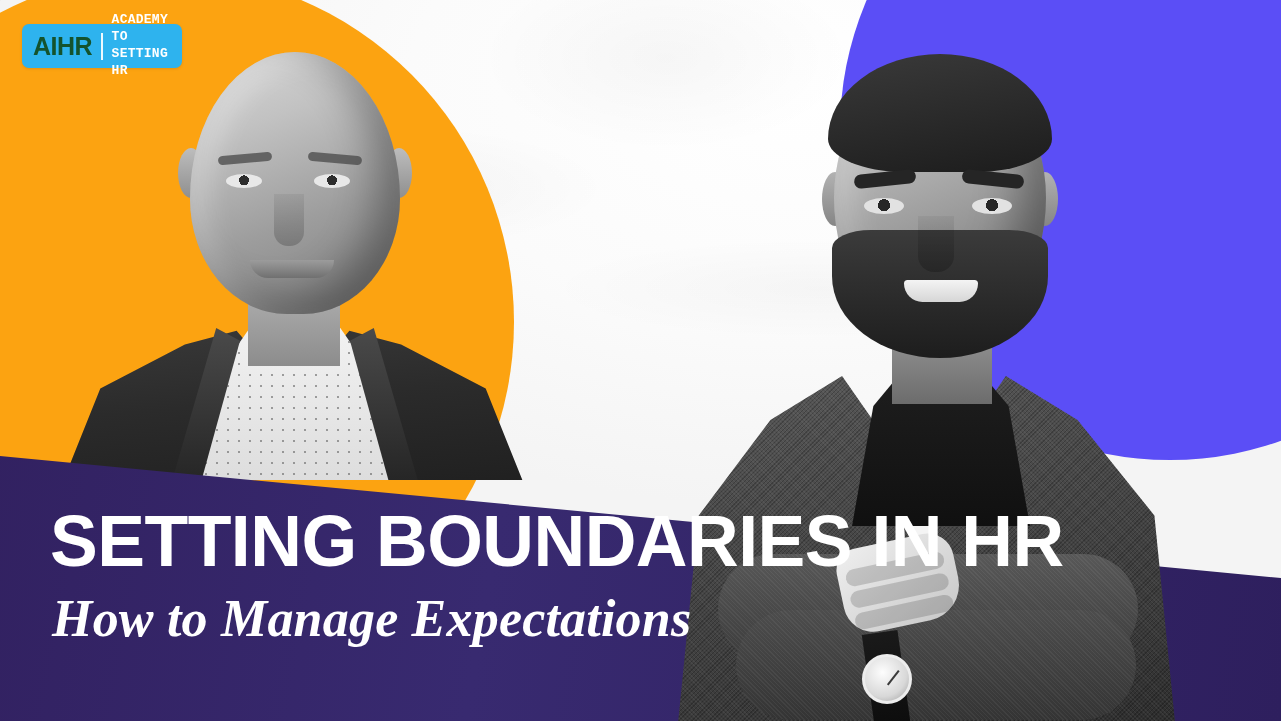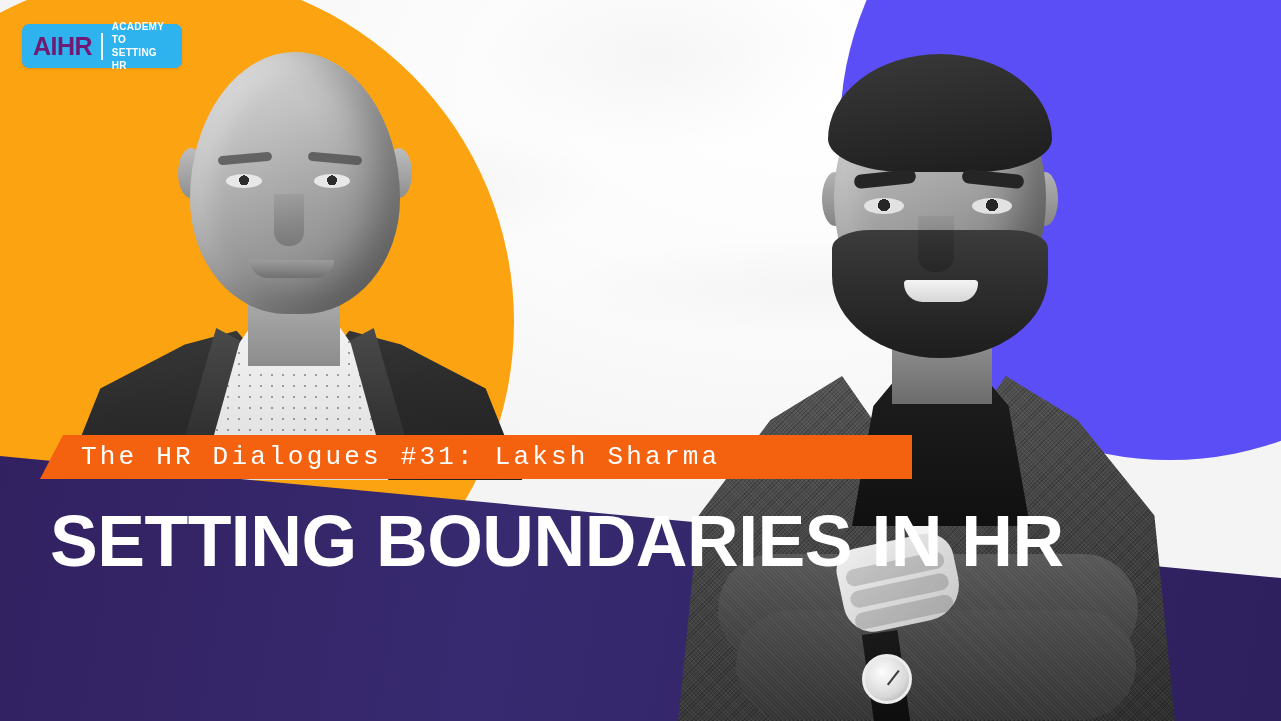--- a/index.html
+++ b/index.html
@@ -264,32 +264,32 @@
   .logo{
     position:absolute; left:22px; top:24px;
     width:160px; height:44px;
     background:#2eb3ee;
     border-radius:7px;
     display:flex; align-items:center;
     padding:0 11px;
     box-shadow:0 1px 3px rgba(0,0,0,.10);
   }
   .logo-mark{
-    color:#701a75; font-weight:bold; font-size:25px;
+    color:#14532d; font-weight:bold; font-size:25px;
     letter-spacing:-0.5px; line-height:1;
     font-family:"Liberation Sans", sans-serif;
   }
   .logo-rule{
     width:2px; height:27px; background:#ffffff; opacity:.92;
     margin:0 9px 0 9px;
   }
   .logo-tag{
-    color:#ffffff; font-weight:bold; font-size:10px;
+    color:#ffffff; font-weight:bold; font-size:13px;
     line-height:1.3; letter-spacing:.25px;
-    font-family:Liberation Sans, sans-serif;
+    font-family:Liberation Mono, monospace;
   }
 
   
   .episode-banner{
     position:absolute;
     left:40px; top:435px;
     width:872px; height:44px;
     background:#f4620f;
     clip-path:polygon(23px 0, 100% 0, 878px 100%, 0 100%);
     display:flex; align-items:center;
@@ -389,19 +389,17 @@
 
   <div class="logo">
     <span class="logo-mark">AIHR</span>
     <span class="logo-rule"></span>
     <span class="logo-tag">
       <span>ACADEMY TO</span><br>
       <span>SETTING HR</span>
     </span>
   </div>
 
-  <div class="episode-banner">
-    <span class="episode-text">The HR Dialogues #31: Laksh Sharma</span>
-  </div>
 
   <div class="main-title">SETTING BOUNDARIES IN HR</div>
+  <div class="sub-title">How to Manage Expectations</div>
 
 </div>
 
 </body></html>

